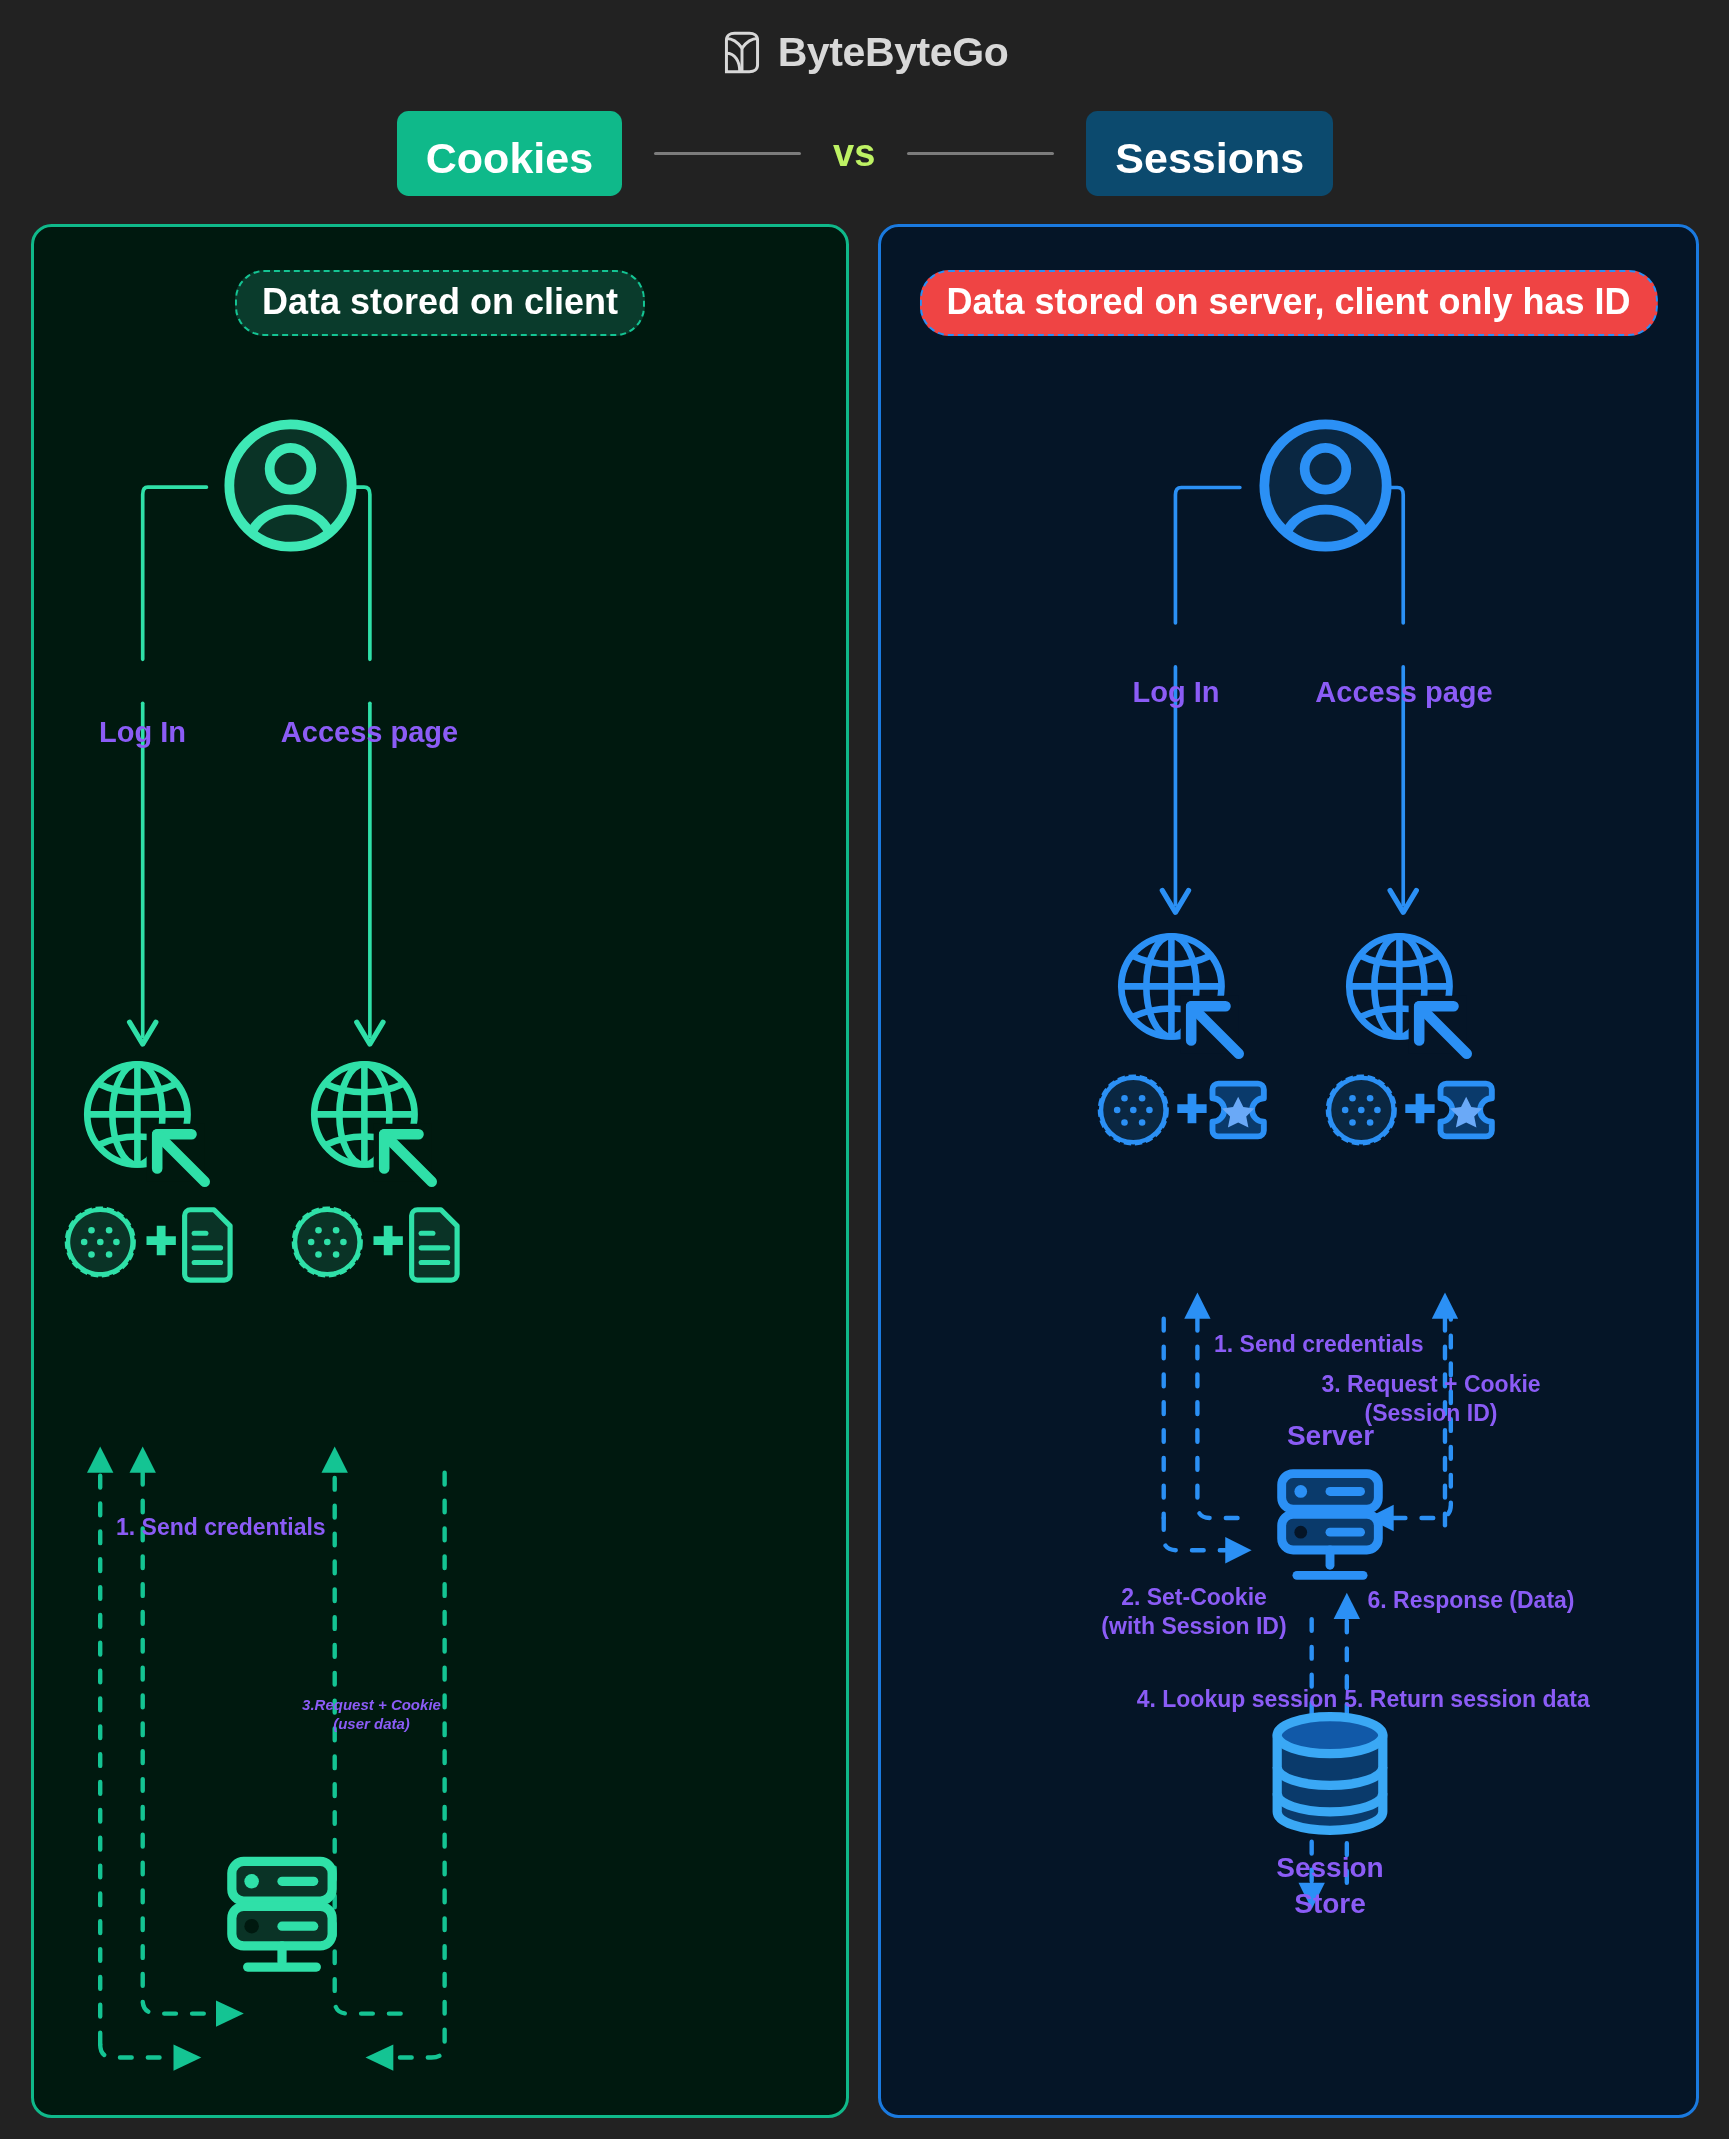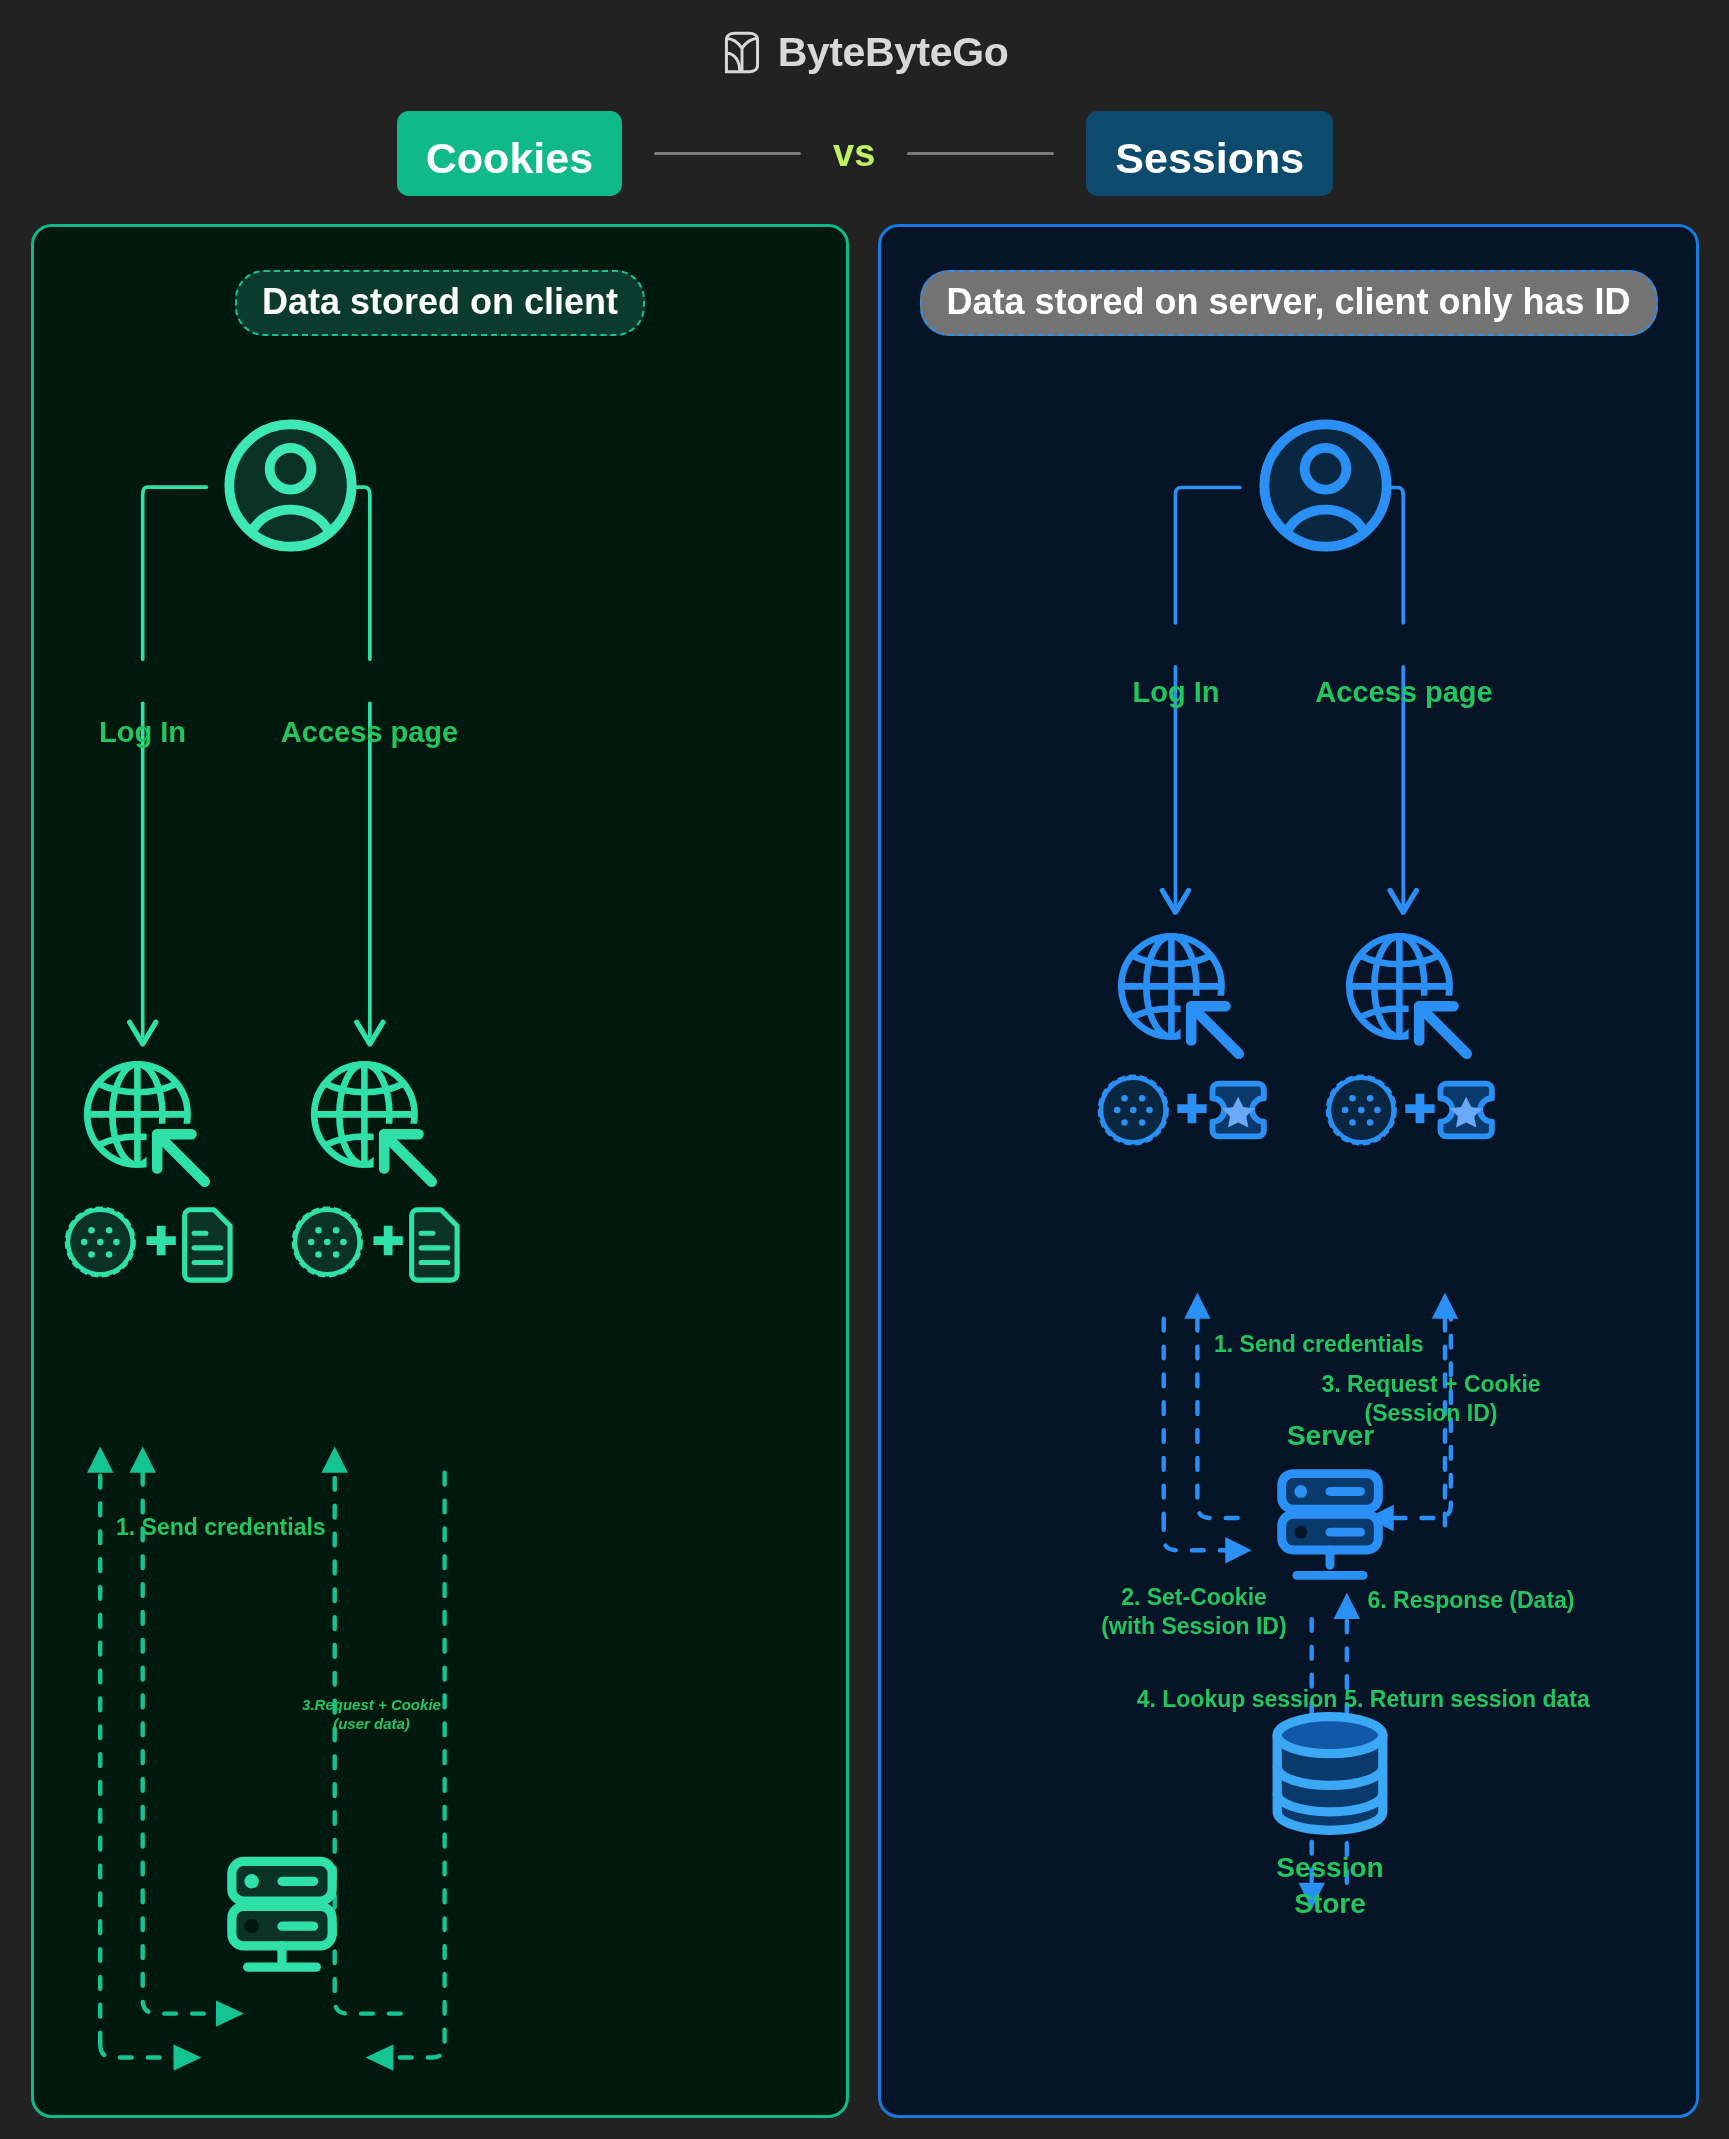--- a/index.html
+++ b/index.html
@@ -41,26 +41,26 @@
   }
   .panel.left  { left: 31px;   width: 818px; background: #00190f; border: 3.7px solid #0fb98a; }
   .panel.right { left: 878px; width: 821px; background: #051527; border: 3.7px solid #1a7ae0; }
 
   .pill-sub {
     position: absolute; top: 43px; left: 50%; transform: translateX(-50%);
     white-space: nowrap; color: #ffffff; font-size: 36px; font-weight: 700;
     padding: 11.7px 25px 14px; border-radius: 29px; line-height: 1;
   }
   .pill-sub.green { background: #0a3b2c; border: 2.9px dashed #14c493; }
-  .pill-sub.blue  { background: #737373; border: 2.9px dashed #2b90f5; }
+  .pill-sub.blue  { background: #ef4444; border: 2.9px dashed #2b90f5; }
 
   
   .abs { position: absolute; }
   .lbl {
-    position: absolute; color: #22c55e; font-weight: 700; line-height: 1.25;
+    position: absolute; color: #8b5cf6; font-weight: 700; line-height: 1.25;
     white-space: pre-line; text-align: center;
   }
   .lbl.l { text-align: left; }
   svg { display: block; overflow: visible; }
 </style>
 </head>
 <body>
 
 <div class="page">
 

